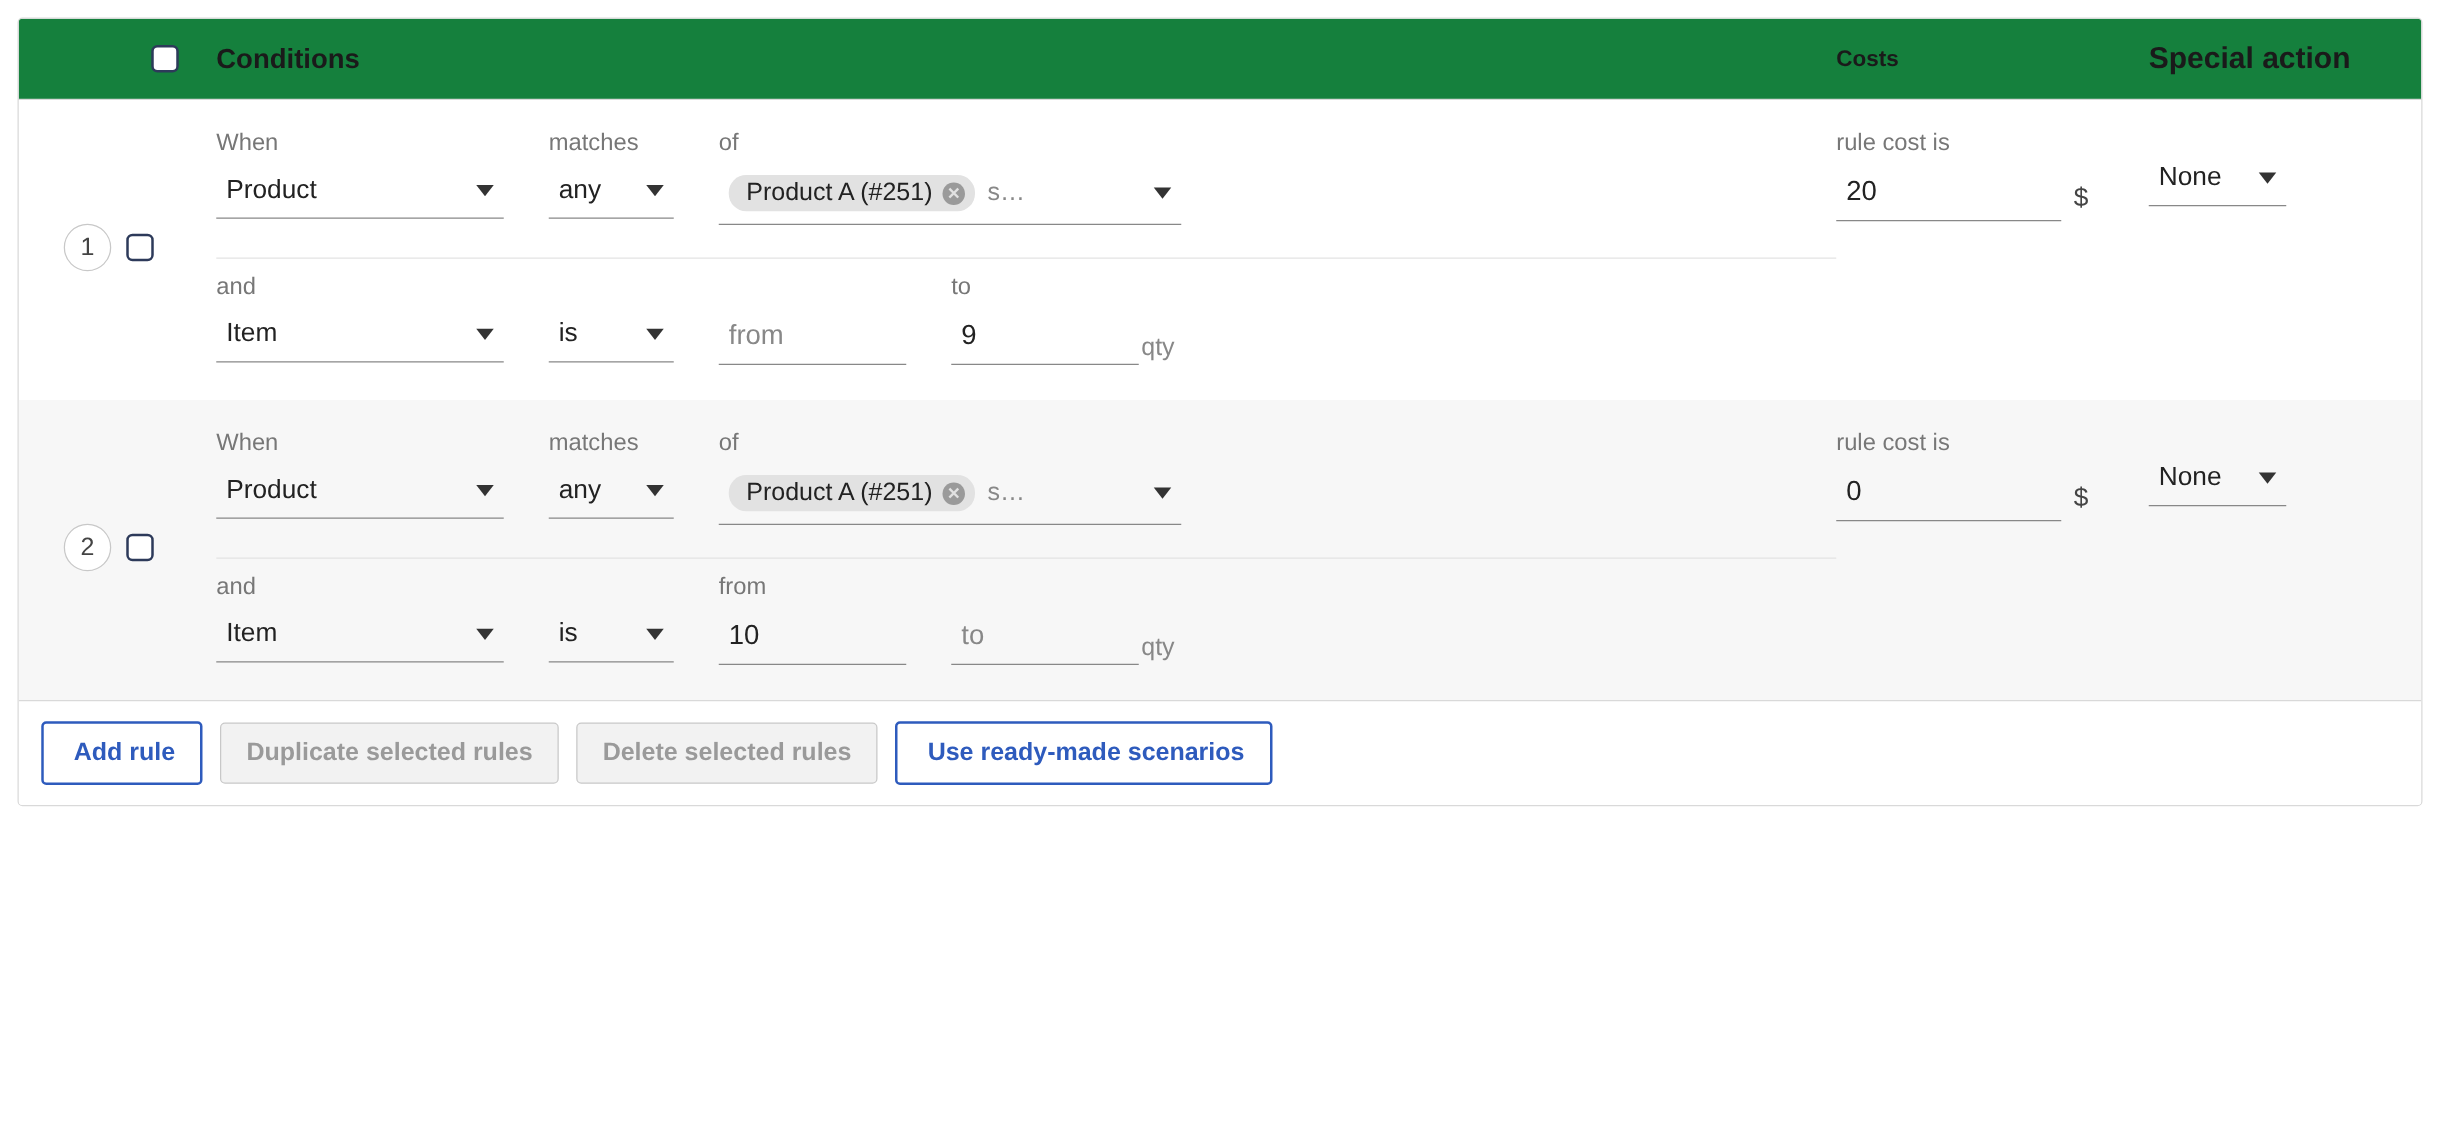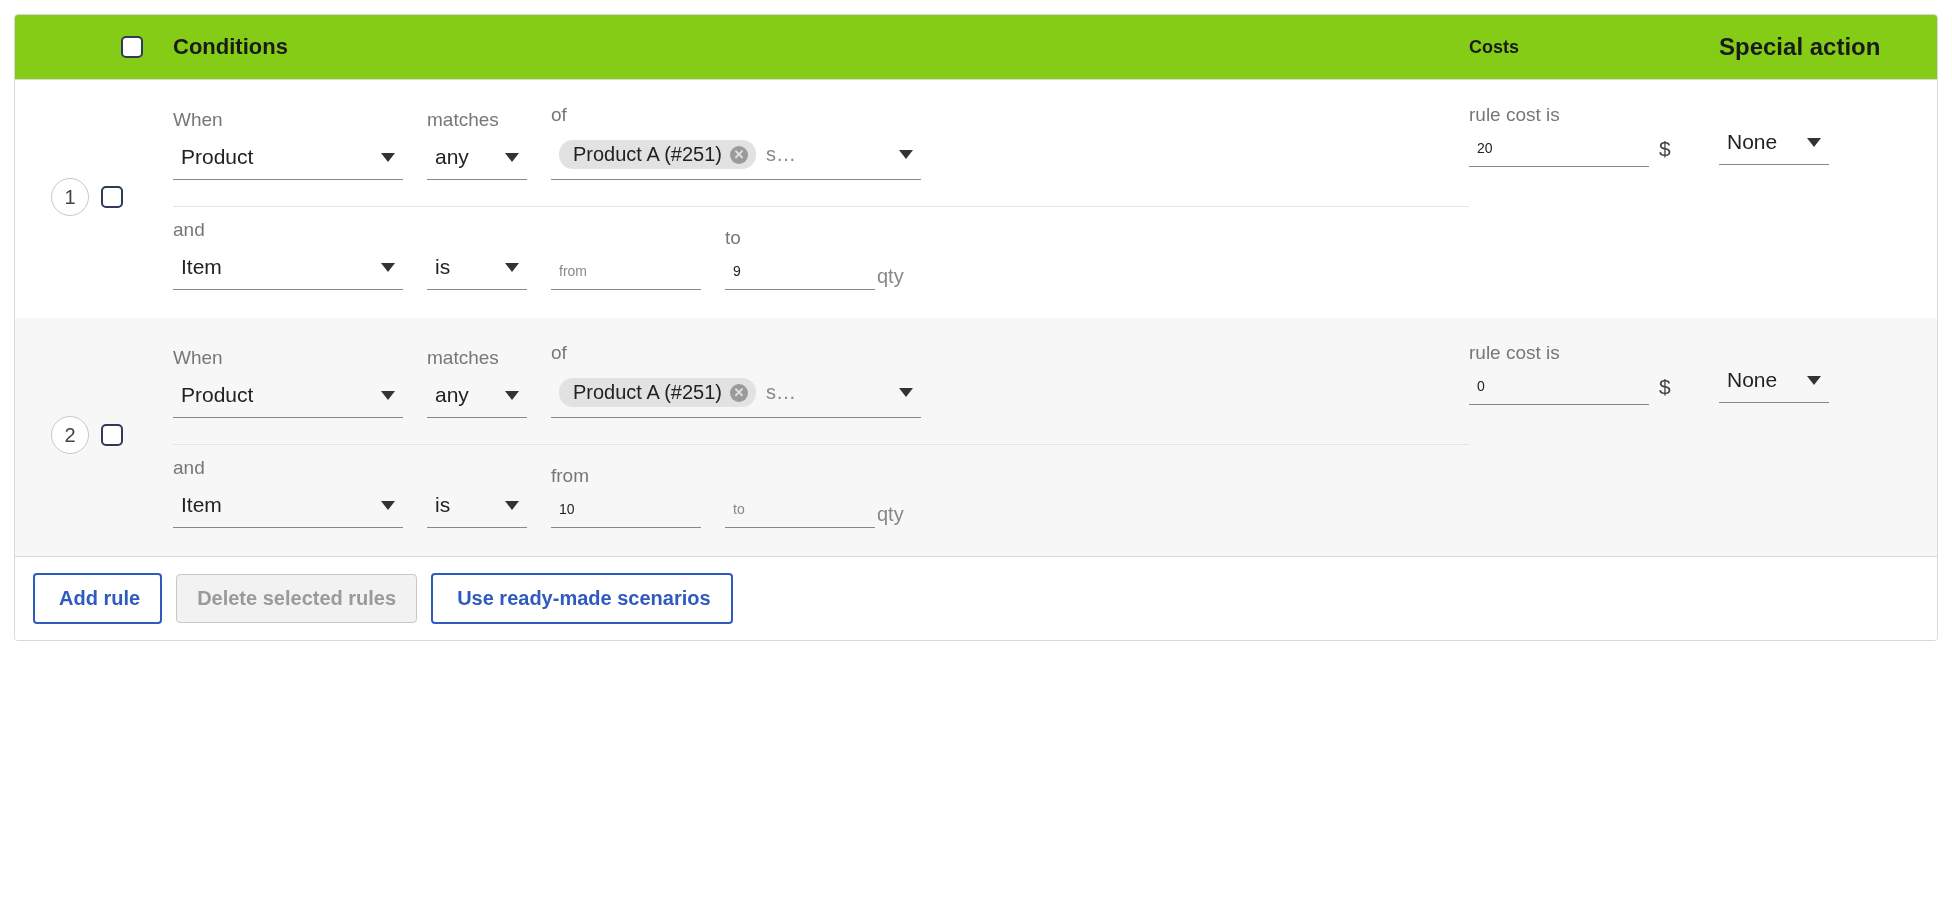--- a/index.html
+++ b/index.html
@@ -15,21 +15,21 @@
   }
   .panel {
     border: 1px solid #d9d9d9;
     border-radius: 4px;
     background: #fff;
     overflow: hidden;
   }
   .header-row {
     display: flex;
     align-items: center;
-    background: #84cc16;
+    background: #15803d;
     border-bottom: 1px solid #d9d9d9;
     padding: 18px 18px;
   }
   .left-controls {
     width: 140px;
     display: flex;
     align-items: center;
     justify-content: flex-end;
     padding-right: 30px;
   }
@@ -87,22 +87,21 @@
     font-size: 20px;
   }
   .rule-conditions {
     flex: 1 1 auto;
     display: flex;
     flex-direction: column;
     gap: 6px;
   }
   .cond-line {
     display: flex;
-    align-items: flex-end;
-    gap: 24px;
+    gap: 36px;
   }
   .cond-label {
     color: #777;
     font-size: 19px;
     margin-bottom: 6px;
   }
   .cond-group {
     display: flex;
     flex-direction: column;
     align-items: flex-start;
@@ -169,21 +168,21 @@
     margin-left: auto;
   }
   .divider {
     border-top: 1px solid #e4e4e4;
     margin: 20px 0 6px;
   }
   .input {
     border: none;
     border-bottom: 1px solid #888;
     background: transparent;
-    font-size: 14px;
+    font-size: 22px;
     padding: 8px 8px 10px 8px;
     outline: none;
     color: #222;
   }
   .input::placeholder { color: #888; }
   .input.w-qty { width: 150px; }
   .input.w-cost { width: 180px; }
 
   .qty-wrap {
     display: flex;
@@ -422,18 +421,19 @@
       <div class="rule-special">
         <div class="select w-none">
           <span>None</span>
           <span class="chev-down"></span>
         </div>
       </div>
     </div>
 
     <div class="footer-row">
       <button class="btn primary">Add rule</button>
+      <button class="btn disabled">Duplicate selected rules</button>
       <button class="btn disabled">Delete selected rules</button>
       <button class="btn primary">Use ready-made scenarios</button>
     </div>
 
   </div>
 </div>
 
 </body></html>

